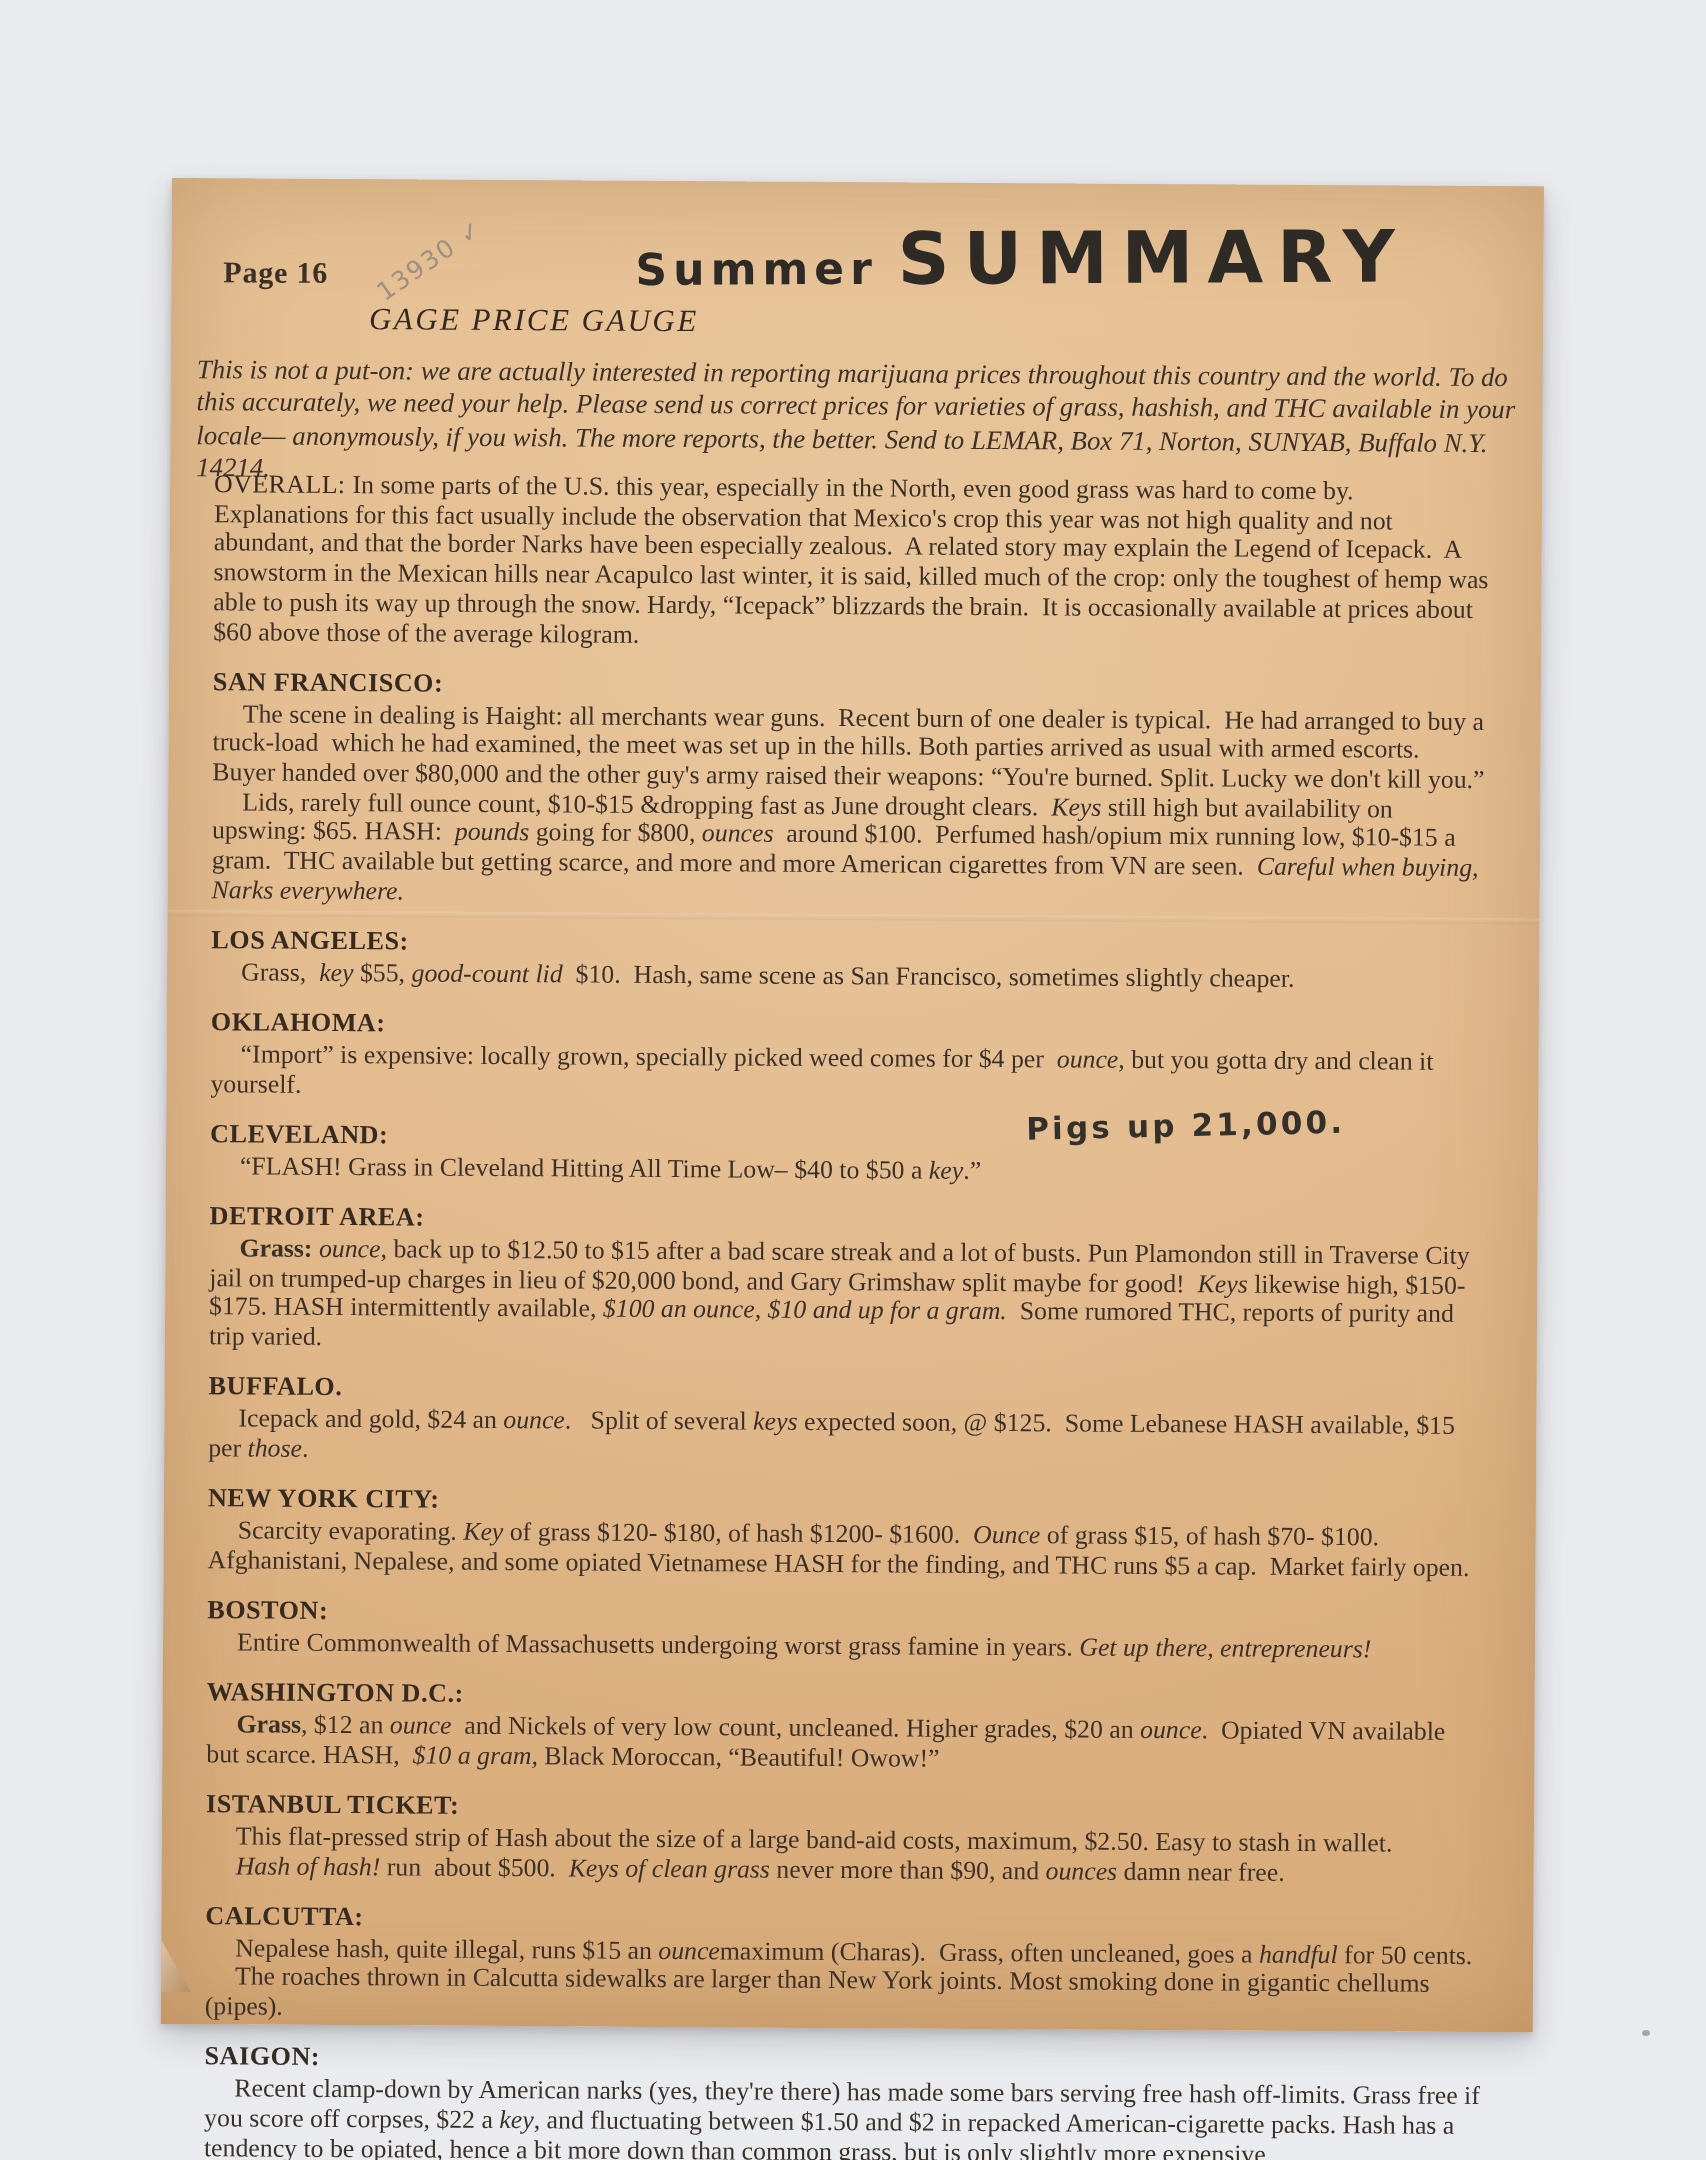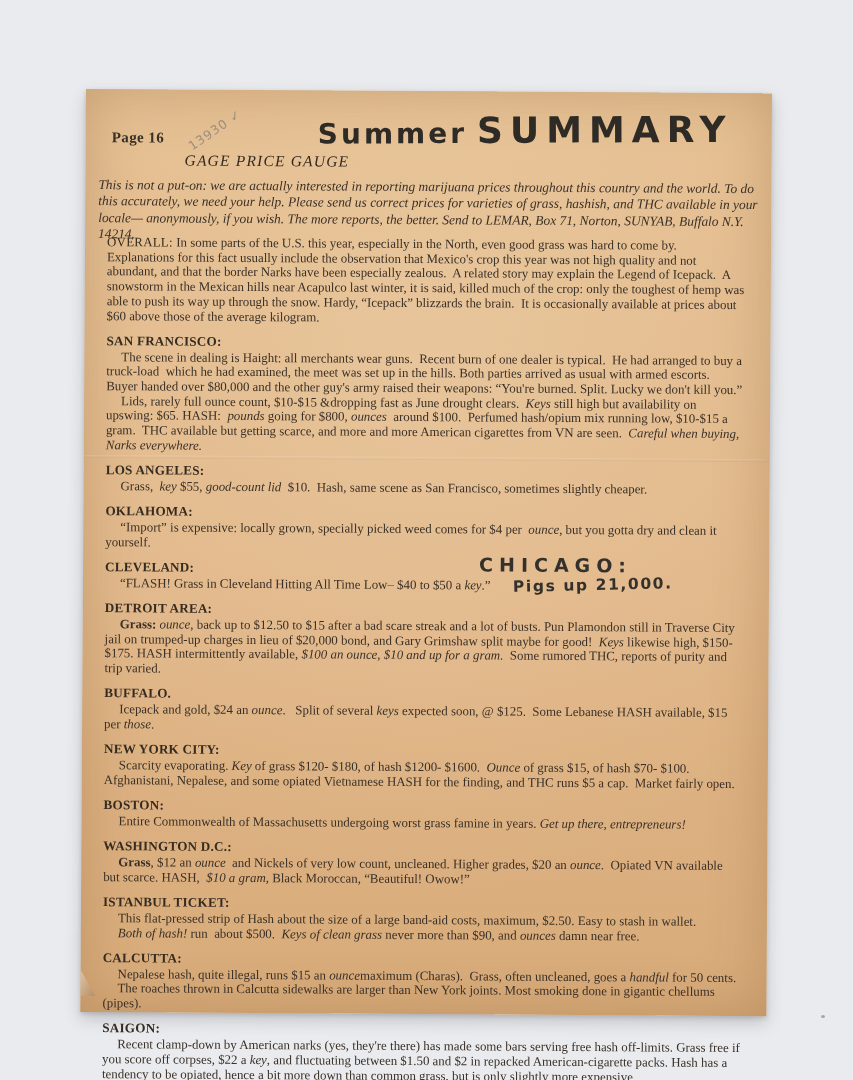--- a/index.html
+++ b/index.html
@@ -26,21 +26,21 @@
     background:#6f6f6f;opacity:.55;}
 
   
   .header{position:relative;height:144px;}
   .page-label{position:absolute;left:14px;top:40px;font-weight:700;font-size:15px;letter-spacing:.4px;margin-left:12px;}
   .pencil-note{position:absolute;left:104px;top:50px;transform:rotate(-35deg);transform-origin:left center;
     font-family:"DejaVu Sans",sans-serif;font-size:12.5px;color:rgba(140,130,128,0.8);letter-spacing:1px;}
   .kicker{position:absolute;left:99px;top:62px;font-style:italic;font-size:15.5px;letter-spacing:1.2px;color:#33291f;}
   .title{position:absolute;left:232px;top:18px;white-space:nowrap;
     font-family:"DejaVu Sans",sans-serif;font-weight:700;color:#2e2a25;transform:rotate(-0.6deg);}
-  .title .t1{font-size:28px;letter-spacing:3px;margin-right:10px;}
+  .title .t1{font-size:22px;letter-spacing:3px;margin-right:10px;}
   .title .t2{font-size:36px;letter-spacing:7px;}
   .intro{position:absolute;left:13px;right:10px;top:88px;font-style:italic;font-size:13.4px;line-height:1.22;color:#3b3128;}
 
   
   .content{padding:2px 26px 0 22px;font-size:12.9px;line-height:1.14;}
   .content section{margin:0 0 10.5px 0;}
   .content h3{margin:0 0 1px 0;font-size:13.1px;font-weight:700;letter-spacing:.25px;color:#352b21;}
   .content p{margin:0;text-indent:15px;white-space:pre-wrap;}
   .content p.noindent{text-indent:0;}
   .content b.runin{font-weight:400;letter-spacing:.25px;color:#352b21;}
@@ -80,21 +80,20 @@
         <p><span>Grass,  </span><i>key</i><span> $55, </span><i>good-count lid</i><span>  $10.  Hash, same scene as San Francisco, sometimes slightly cheaper.</span></p>
       </section>
       <section>
         <h3>OKLAHOMA:</h3>
         <p><span>“Import” is expensive: locally grown, specially picked weed comes for $4 per  </span><i>ounce</i><span>, but you gotta dry and clean it yourself.</span></p>
       </section>
       <section class="has-annotation">
         <h3>CLEVELAND:</h3>
         <p><span>“FLASH! Grass in Cleveland Hitting All Time Low– $40 to $50 a </span><i>key</i><span>.”</span></p>
         <div class="hw-wrap">
-          <div class="hw-line1">CHICAGO:</div>
           <div class="hw-line2">Pigs up 21,000.</div>
         </div>
       </section>
       <section>
         <h3>DETROIT AREA:</h3>
         <p><b>Grass:</b><span> </span><i>ounce</i><span>, back up to $12.50 to $15 after a bad scare streak and a lot of busts. Pun Plamondon still in Traverse City jail on trumped-up charges in lieu of $20,000 bond, and Gary Grimshaw split maybe for good!  </span><i>Keys</i><span> likewise high, $150- $175. HASH intermittently available, </span><i>$100 an ounce, $10 and up for a gram.</i><span>  Some rumored THC, reports of purity and trip varied.</span></p>
       </section>
       <section>
         <h3>BUFFALO.</h3>
         <p><span>Icepack and gold, $24 an </span><i>ounce</i><span>.   Split of several </span><i>keys</i><span> expected soon, @ $125.  Some Lebanese HASH available, $15 per </span><i>those</i><span>.</span></p>
@@ -107,21 +106,21 @@
         <h3>BOSTON:</h3>
         <p><span>Entire Commonwealth of Massachusetts undergoing worst grass famine in years. </span><i>Get up there, entrepreneurs!</i></p>
       </section>
       <section>
         <h3>WASHINGTON D.C.:</h3>
         <p><b>Grass</b><span>, $12 an </span><i>ounce</i><span>  and Nickels of very low count, uncleaned. Higher grades, $20 an </span><i>ounce</i><span>.  Opiated VN available but scarce. HASH,  </span><i>$10 a gram,</i><span> Black Moroccan, “Beautiful! Owow!”</span></p>
       </section>
       <section>
         <h3>ISTANBUL TICKET:</h3>
         <p><span>This flat-pressed strip of Hash about the size of a large band-aid costs, maximum, $2.50. Easy to stash in wallet.</span></p>
-        <p><i>Both of hash!</i><span> run  about $500.  </span><i>Keys of clean grass</i><span> never more than $90, and </span><i>ounces</i><span> damn near free.</span></p>
+        <p><i>Hash of hash!</i><span> run  about $500.  </span><i>Keys of clean grass</i><span> never more than $90, and </span><i>ounces</i><span> damn near free.</span></p>
       </section>
       <section>
         <h3>CALCUTTA:</h3>
         <p><span>Nepalese hash, quite illegal, runs $15 an </span><i>ounce</i><span>maximum (Charas).  Grass, often uncleaned, goes a </span><i>handful</i><span> for 50 cents.</span></p>
         <p><span>The roaches thrown in Calcutta sidewalks are larger than New York joints. Most smoking done in gigantic chellums (pipes).</span></p>
       </section>
       <section>
         <h3>SAIGON:</h3>
         <p><span>Recent clamp-down by American narks (yes, they're there) has made some bars serving free hash off-limits. Grass free if you score off corpses, $22 a </span><i>key</i><span>, and fluctuating between $1.50 and $2 in repacked American-cigarette packs. Hash has a tendency to be opiated, hence a bit more down than common grass, but is only slightly more expensive.</span></p>
       </section>

